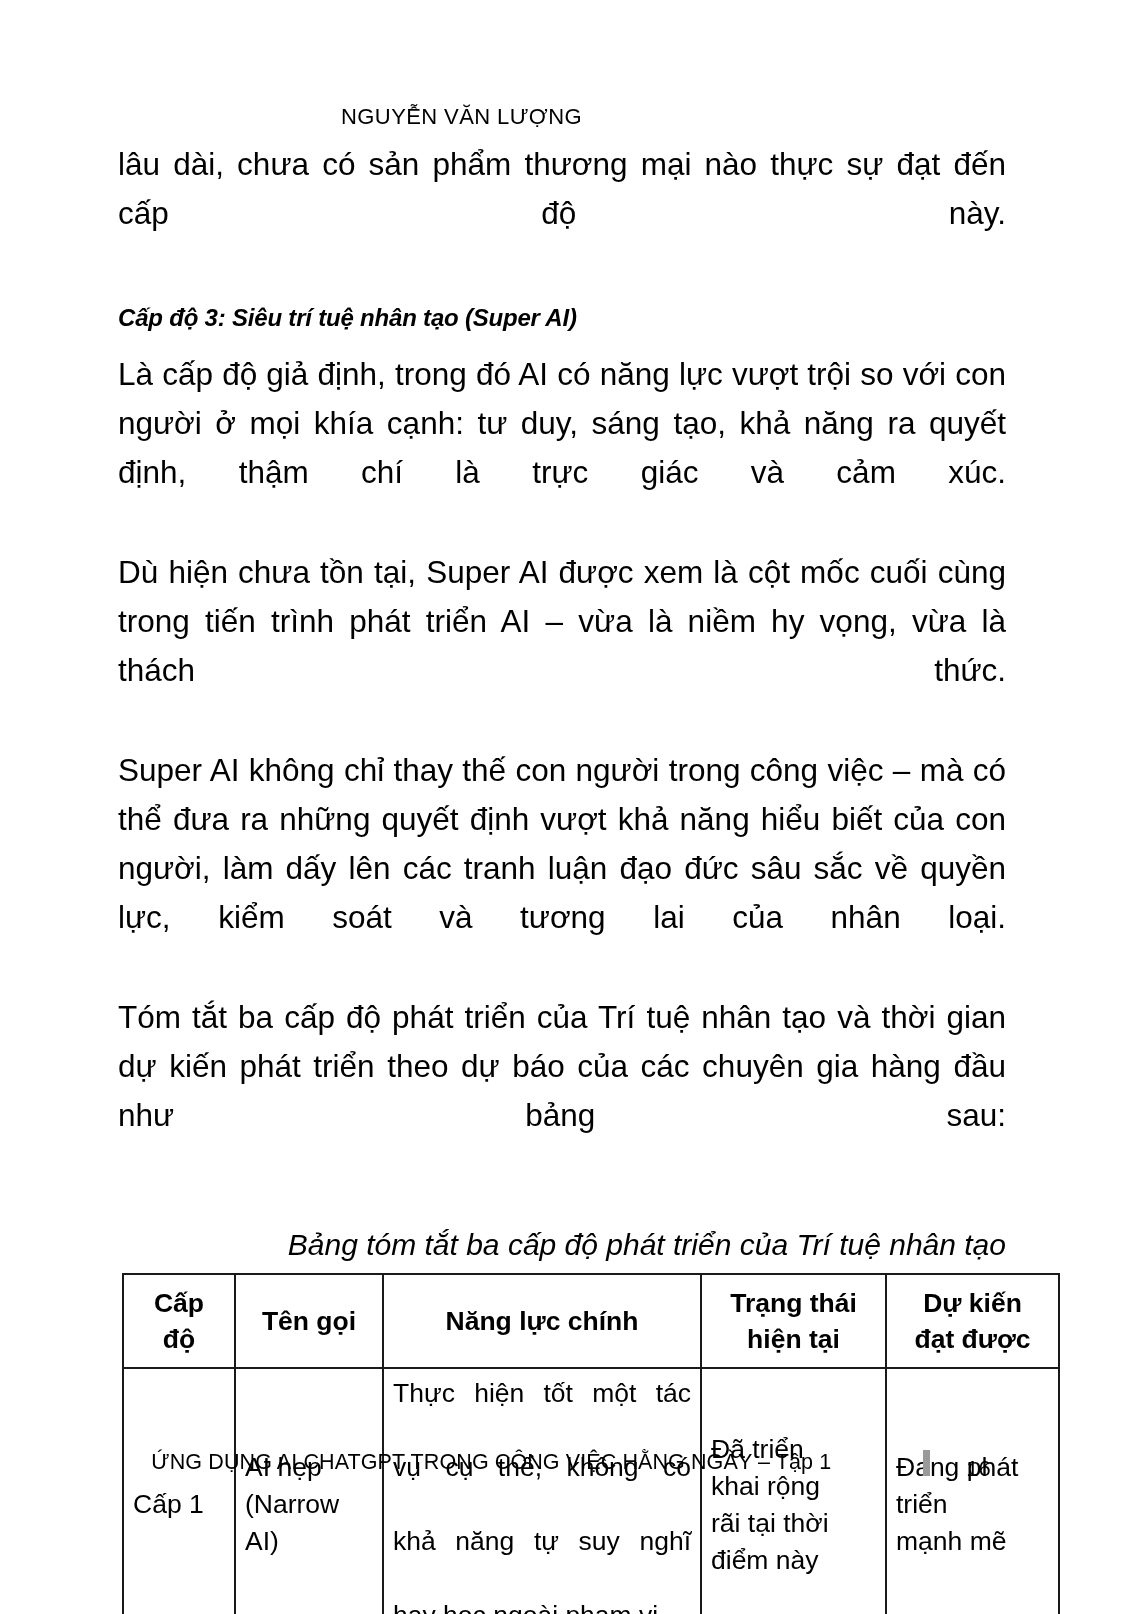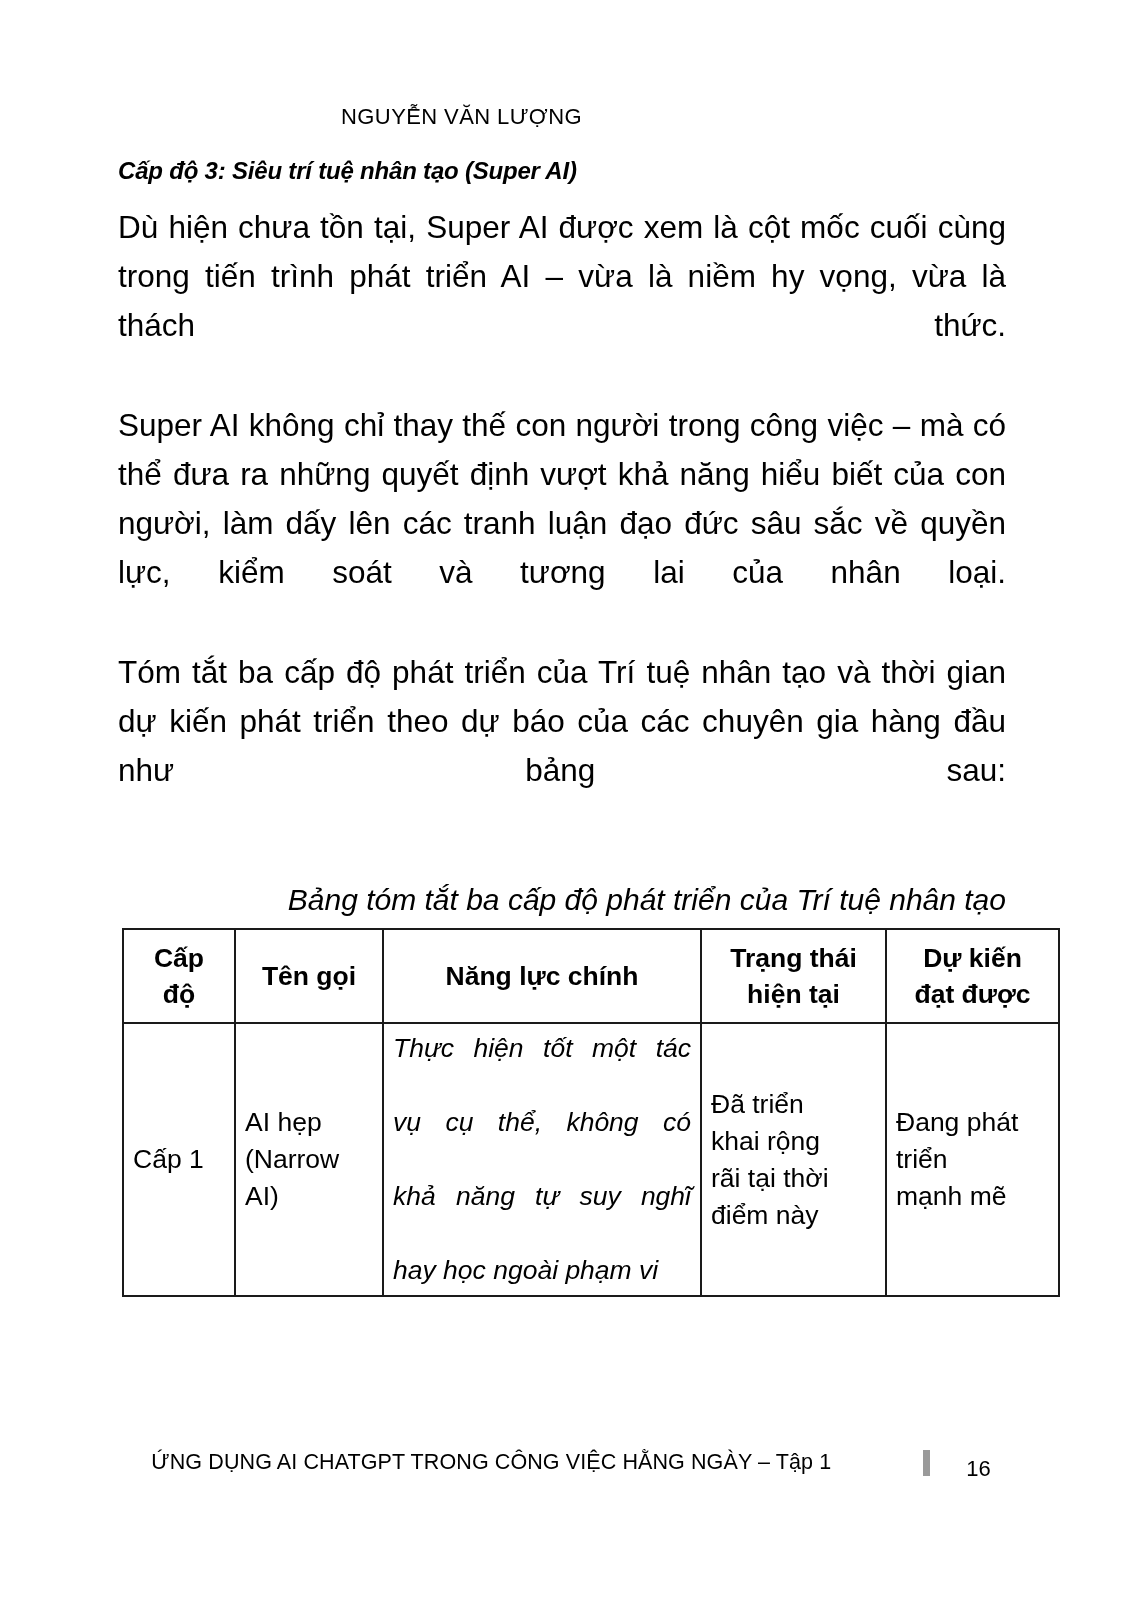--- a/index.html
+++ b/index.html
@@ -106,21 +106,20 @@
   td.cell-name  { text-align: left; padding-left: 14px; }
   td.cell-cap   {
     text-align: justify;
     text-justify: inter-word;
     padding-left: 14px;
     padding-right: 12px;
   }
   td.cell-cap .jline {
     display: block;
     text-align: justify;
-    font-style: italic;
   }
   td.cell-cap .jline::after {
     content: "";
     display: inline-block;
     width: 100%;
   }
   td.cell-cap .jline.nofill::after { width: 0; }
   td.cell-status { text-align: left; padding-left: 12px; }
   td.cell-eta    { text-align: left; padding-left: 12px; }
 
@@ -153,23 +152,25 @@
 </style>
 </head>
 <body>
 
 <div class="page">
 
   <div class="running-head">NGUYỄN VĂN LƯỢNG</div>
 
   <div class="content">
 
+    <p class="para">lâu dài, chưa có sản phẩm thương mại nào thực sự đạt đến cấp độ này.</p>
 
     <h2 class="subhead">Cấp độ 3: Siêu trí tuệ nhân tạo (Super AI)</h2>
 
+    <p class="para">Là cấp độ giả định, trong đó AI có năng lực vượt trội so với con người ở mọi khía cạnh: tư duy, sáng tạo, khả năng ra quyết định, thậm chí là trực giác và cảm xúc.</p>
 
     <p class="para">Dù hiện chưa tồn tại, Super AI được xem là cột mốc cuối cùng trong tiến trình phát triển AI – vừa là niềm hy vọng, vừa là thách thức.</p>
 
     <p class="para">Super AI không chỉ thay thế con người trong công việc – mà có thể đưa ra những quyết định vượt khả năng hiểu biết của con người, làm dấy lên các tranh luận đạo đức sâu sắc về quyền lực, kiểm soát và tương lai của nhân loại.</p>
 
     <p class="para">Tóm tắt ba cấp độ phát triển của Trí tuệ nhân tạo và thời gian dự kiến phát triển theo dự báo của các chuyên gia hàng đầu như bảng sau:</p>
 
     <div class="table-caption">Bảng tóm tắt ba cấp độ phát triển của Trí tuệ nhân tạo</div>
 
     <table class="level-table">

